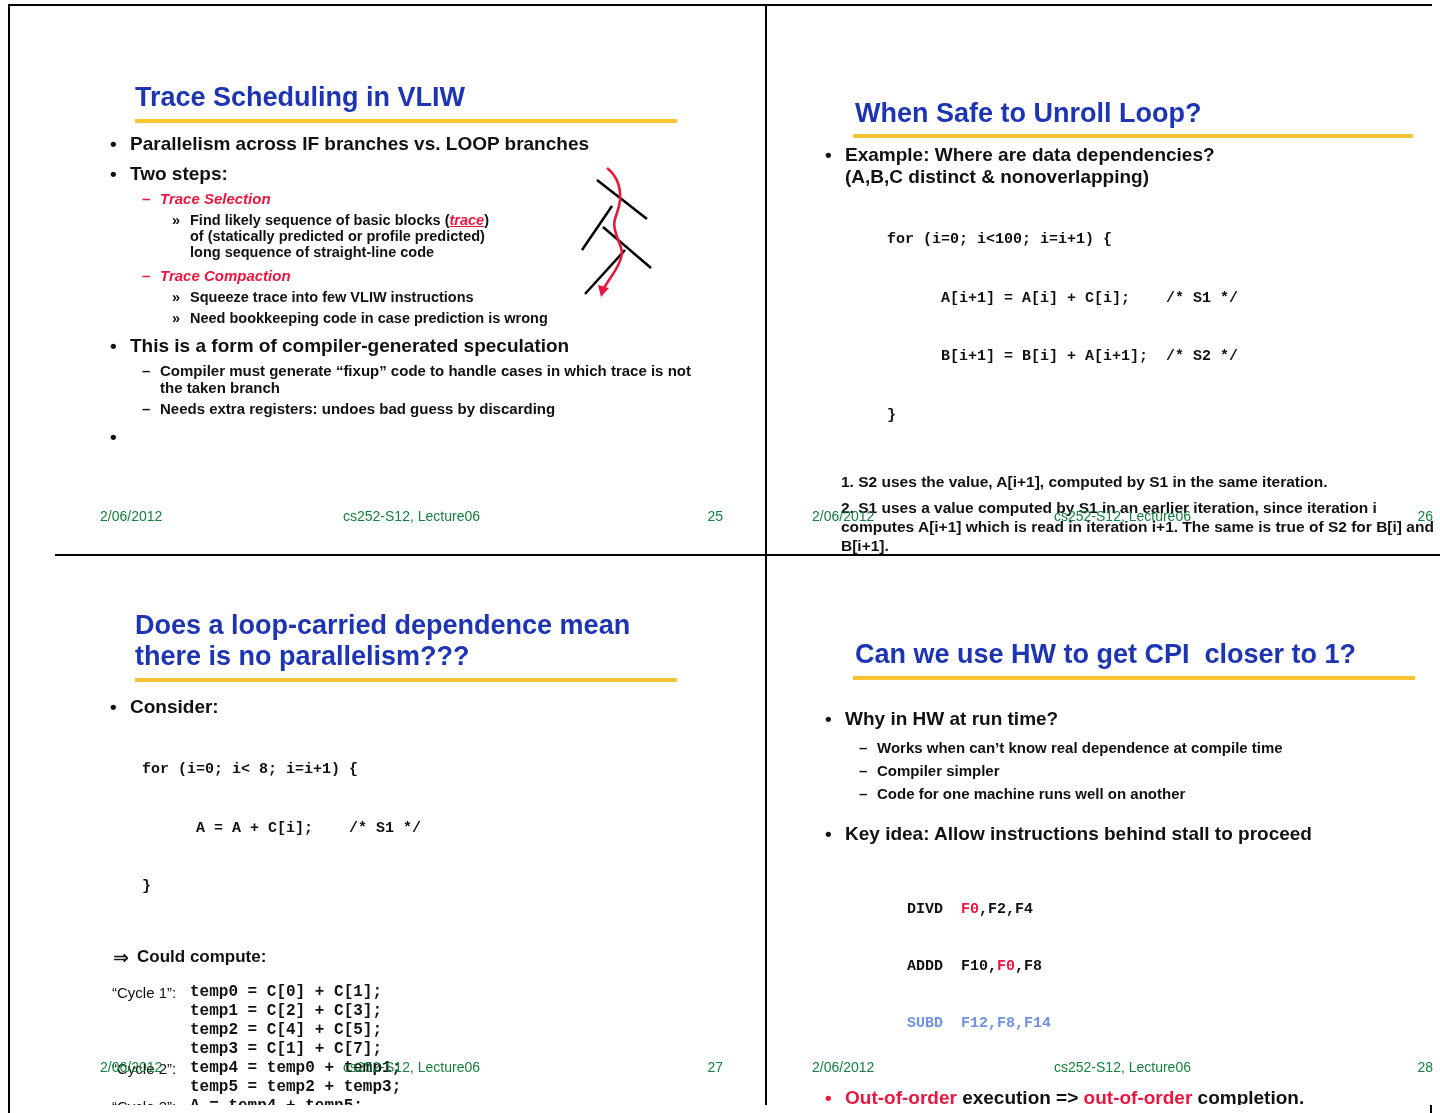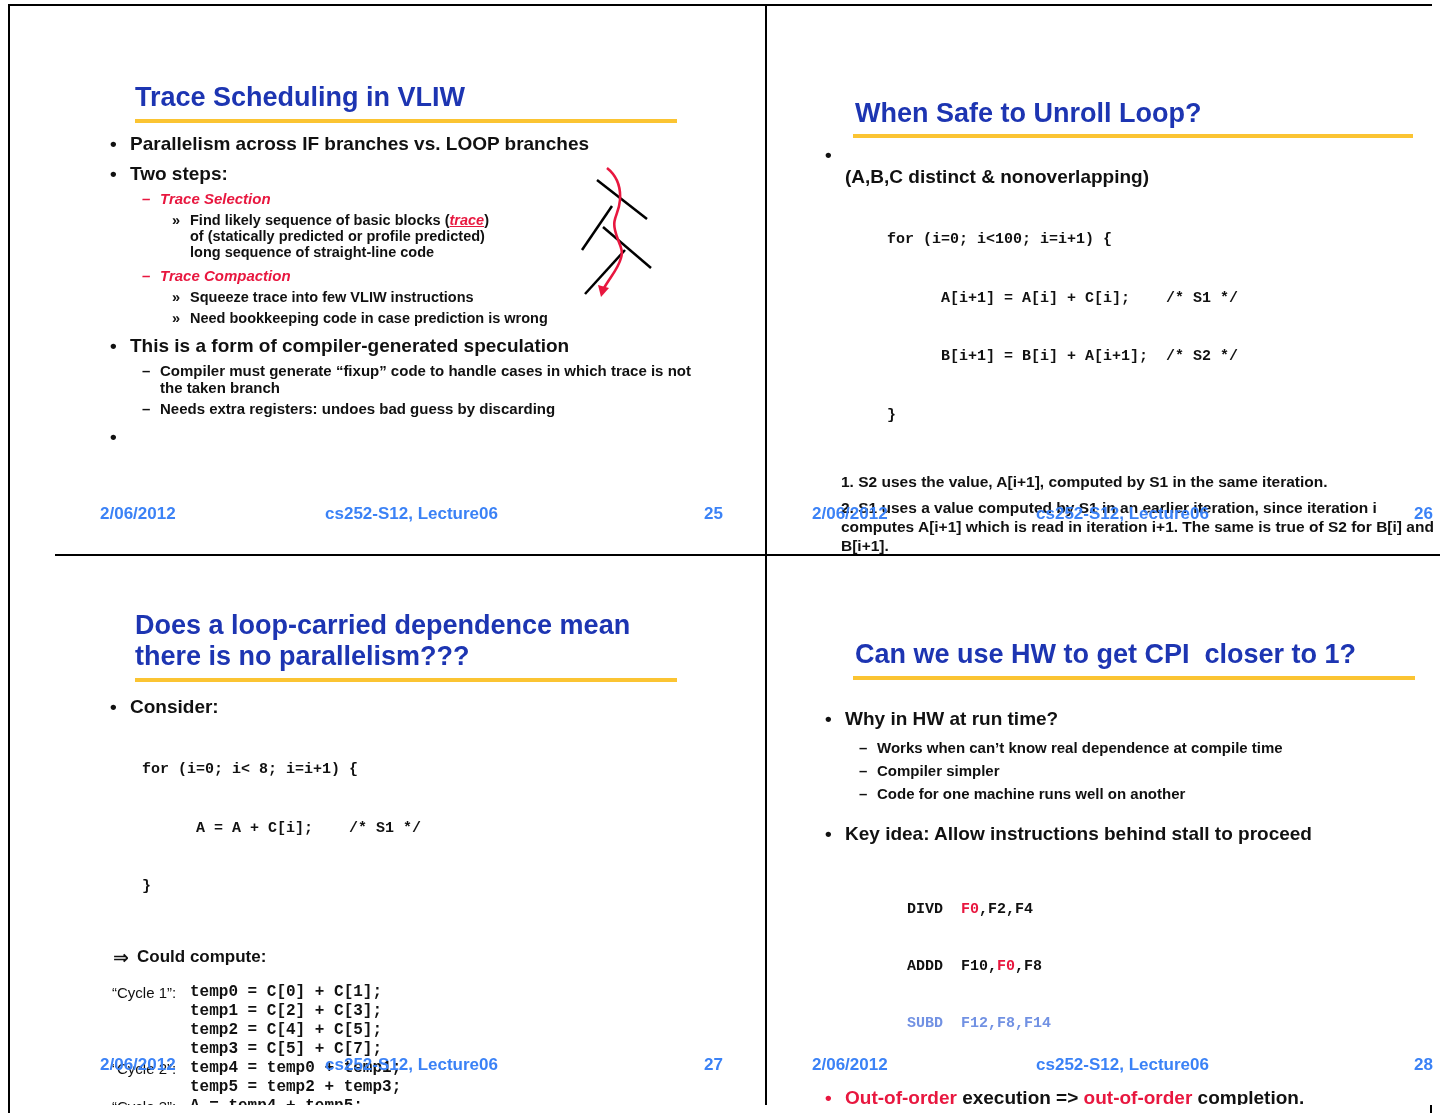--- a/index.html
+++ b/index.html
@@ -34,21 +34,21 @@
 
   .red  { color:#e8173f; }
   .cblue{ color:#7191e3; }
   .it   { font-style:italic; }
   .u    { text-decoration:underline;margin-top:44px; }
 
   .arrow-row { display:flex; font-weight:bold; font-size:17px; line-height:22px; }
   .arrow-sym { flex:0 0 24px; font-size:19px; font-family:"DejaVu Sans",sans-serif; }
 
   .footer { position:absolute; left:45px; right:42px; bottom:30px; display:flex;
-            align-items:baseline; color:#3b82f6; font-weight:bold; font-size:17px; }
+            align-items:baseline; color:#15803d; font-weight:normal; font-size:14px; }
   .footer .fl { flex:1; text-align:left; }
   .footer .fc { flex:1; text-align:center; }
   .footer .fr { flex:1; text-align:right; }
 
   .diagram { position:absolute; left:520px; top:158px; }
 </style>
 </head>
 <body>
 
 <div class="frame">
@@ -118,21 +118,21 @@
       <span class="fr">25</span>
     </div>
   </section>
 
   <section class="cell cell-tr">
     <h1 class="title" style="margin:92px 0 0 88px;">When Safe to Unroll Loop?</h1>
     <div class="rule" style="margin:5px 0 0 86px; width:560px;"></div>
 
     <div class="row b1" style="margin:6px 0 0 58px;">
       <span class="mk">•</span>
-      <span><br><span>(A,B,C distinct &amp; nonoverlapping)</span></span>
+      <span><span>Example: Where are data dependencies?</span><br><span>(A,B,C distinct &amp; nonoverlapping)</span></span>
     </div>
 
     <div class="code" style="margin:3px 0 0 120px;">
       <div class="code-line">for (i=0; i&lt;100; i=i+1) {</div>
       <div class="code-line">      A[i+1] = A[i] + C[i];    /* S1 */</div>
       <div class="code-line">      B[i+1] = B[i] + A[i+1];  /* S2 */</div>
       <div class="code-line">}</div>
     </div>
 
     <div class="par" style="margin:8px 0 0 74px; max-width:600px;">1. S2 uses the value, A[i+1], computed by S1 in the same iteration.</div>
@@ -174,21 +174,21 @@
       <div class="cyc-row">
           <span class="cyc-label"></span>
           <span class="cyc-code">temp1 = C[2] + C[3];</span>
         </div>
       <div class="cyc-row">
           <span class="cyc-label"></span>
           <span class="cyc-code">temp2 = C[4] + C[5];</span>
         </div>
       <div class="cyc-row">
           <span class="cyc-label"></span>
-          <span class="cyc-code">temp3 = C[5] + C[7];</span>
+          <span class="cyc-code">temp3 = C[1] + C[7];</span>
         </div>
       <div class="cyc-row">
           <span class="cyc-label">“Cycle 2”:</span>
           <span class="cyc-code">temp4 = temp0 + temp1;</span>
         </div>
       <div class="cyc-row">
           <span class="cyc-label"></span>
           <span class="cyc-code">temp5 = temp2 + temp3;</span>
         </div>
       <div class="cyc-row">

